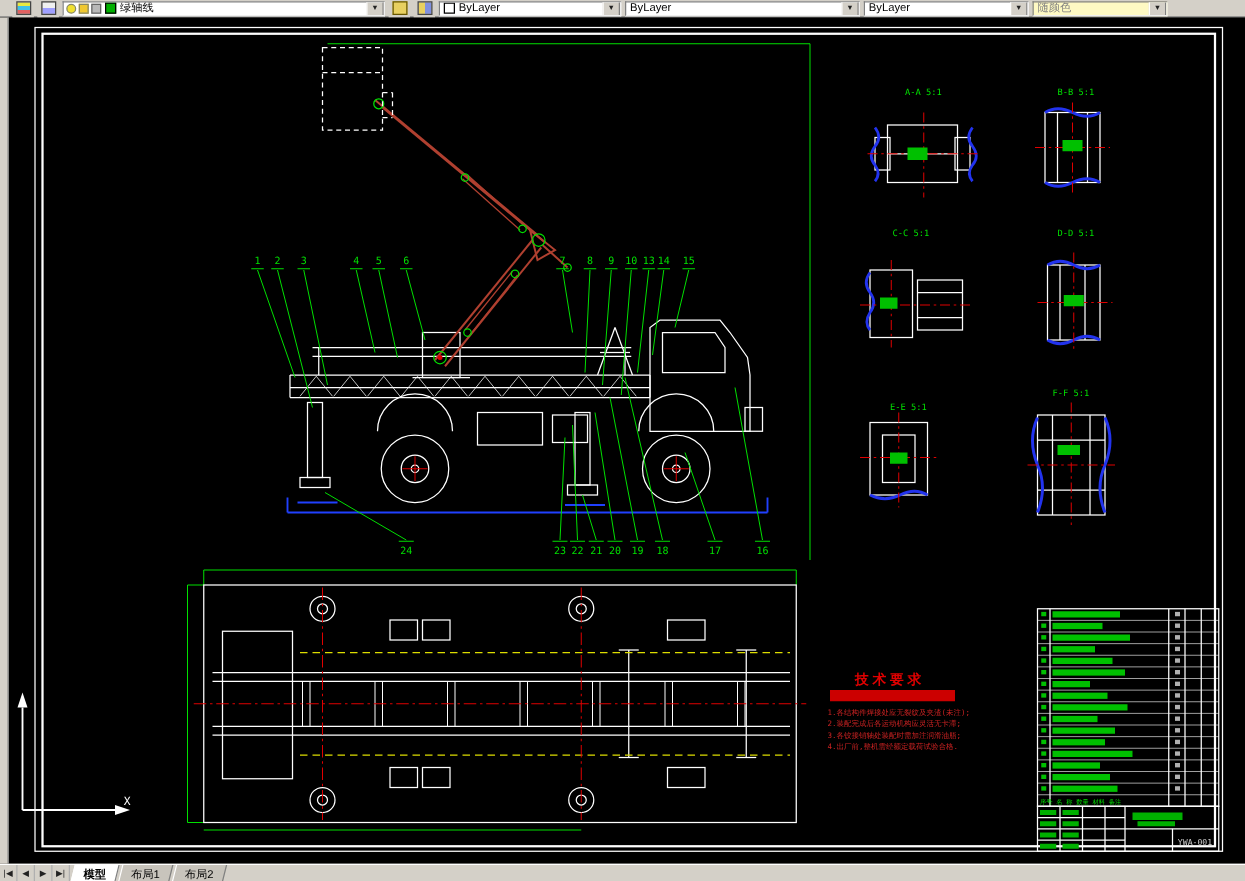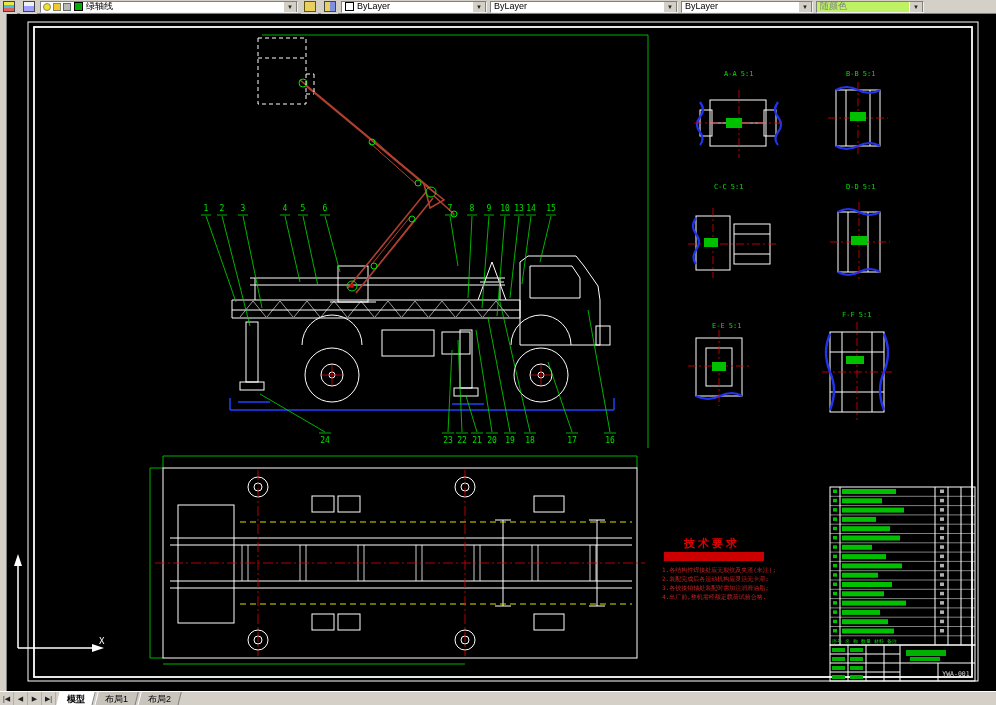--- a/index.html
+++ b/index.html
@@ -1,40 +1,40 @@
 <!DOCTYPE html>
 <html><head>
 <meta charset="utf-8">
 <style>
   html,body{margin:0;padding:0;background:#000;}
   body{width:996px;height:705px;overflow:hidden;font-family:"Liberation Sans",sans-serif;}
   .app{position:relative;width:996px;height:705px;}
   
   .toolbar{position:absolute;top:0;left:0;width:996px;height:14px;background:#d4d0c8;
-    border-bottom:1px solid #808080;display:flex;align-items:center;gap:3px;padding-left:0;box-sizing:border-box;
+    border-bottom:1px solid #808080;display:flex;align-items:center;gap:3px;padding-left:10px;box-sizing:border-box;
     font-size:10px;color:#000;}
   .tbtn{width:15px;height:12px;background:#d4d0c8;border:1px solid #d4d0c8;display:flex;align-items:center;justify-content:center;}
   .ic{width:10px;height:9px;position:relative;}
   .ic-layers{background:linear-gradient(#e8e840 33%,#40c0e8 33%,#40c0e8 66%,#e06060 66%);border:1px solid #444;}
   .ic-layers2{background:linear-gradient(#f0f0f0 50%,#a0a0ff 50%);border:1px solid #444;}
   .ic-cur{background:#e8d060;border:1px solid #665500;}
   .ic-prev{background:linear-gradient(90deg,#e8d060 50%,#8090e0 50%);border:1px solid #444;}
   .combo{height:12px;background:#fff;border:1px solid;border-color:#808080 #f0f0f0 #f0f0f0 #808080;
     display:flex;align-items:center;box-sizing:border-box;overflow:hidden;}
   .combo .val{flex:1;padding-left:3px;white-space:nowrap;font-size:9px;line-height:11px;}
   .combo .arrow{width:12px;height:10px;background:#d4d0c8;border:1px solid;border-color:#fff #808080 #808080 #fff;
     font-size:6px;display:flex;align-items:center;justify-content:center;color:#222;}
   .mini{display:inline-block;width:6px;height:6px;margin-left:2px;}
   .mini.bulb{background:#f0e030;border-radius:50%;border:1px solid #886;}
   .mini.sun{background:#f0c830;border:1px solid #886;}
   .mini.lock{background:#b8b8b8;border:1px solid #666;}
   .swatch{display:inline-block;width:7px;height:7px;margin-left:3px;border:1px solid #000;}
   .swatch.layercolor{background:#00b000;}
   .swatch.bylayercolor{background:#fff;}
-  .combo.disabled{background:#bef264;}
+  .combo.disabled{background:#fef9c3;}
   .combo.disabled .val{color:#808080;}
   
   .canvas{position:absolute;top:14px;left:0;width:996px;height:677px;background:#000;}
   .leftstrip{position:absolute;top:14px;left:0;width:6px;height:677px;background:#d4d0c8;border-right:1px solid #808080;z-index:5;}
   svg text{font-family:"DejaVu Sans Mono",monospace;}
   
   .tabbar{position:absolute;top:691px;left:0;width:996px;height:14px;background:#d4d0c8;
     border-top:1px solid #fff;display:flex;align-items:stretch;font-size:9px;color:#000;}
   .navbtn{width:13px;display:flex;align-items:center;justify-content:center;font-size:7px;color:#222;
     border-right:1px solid #b0b0b0;}

